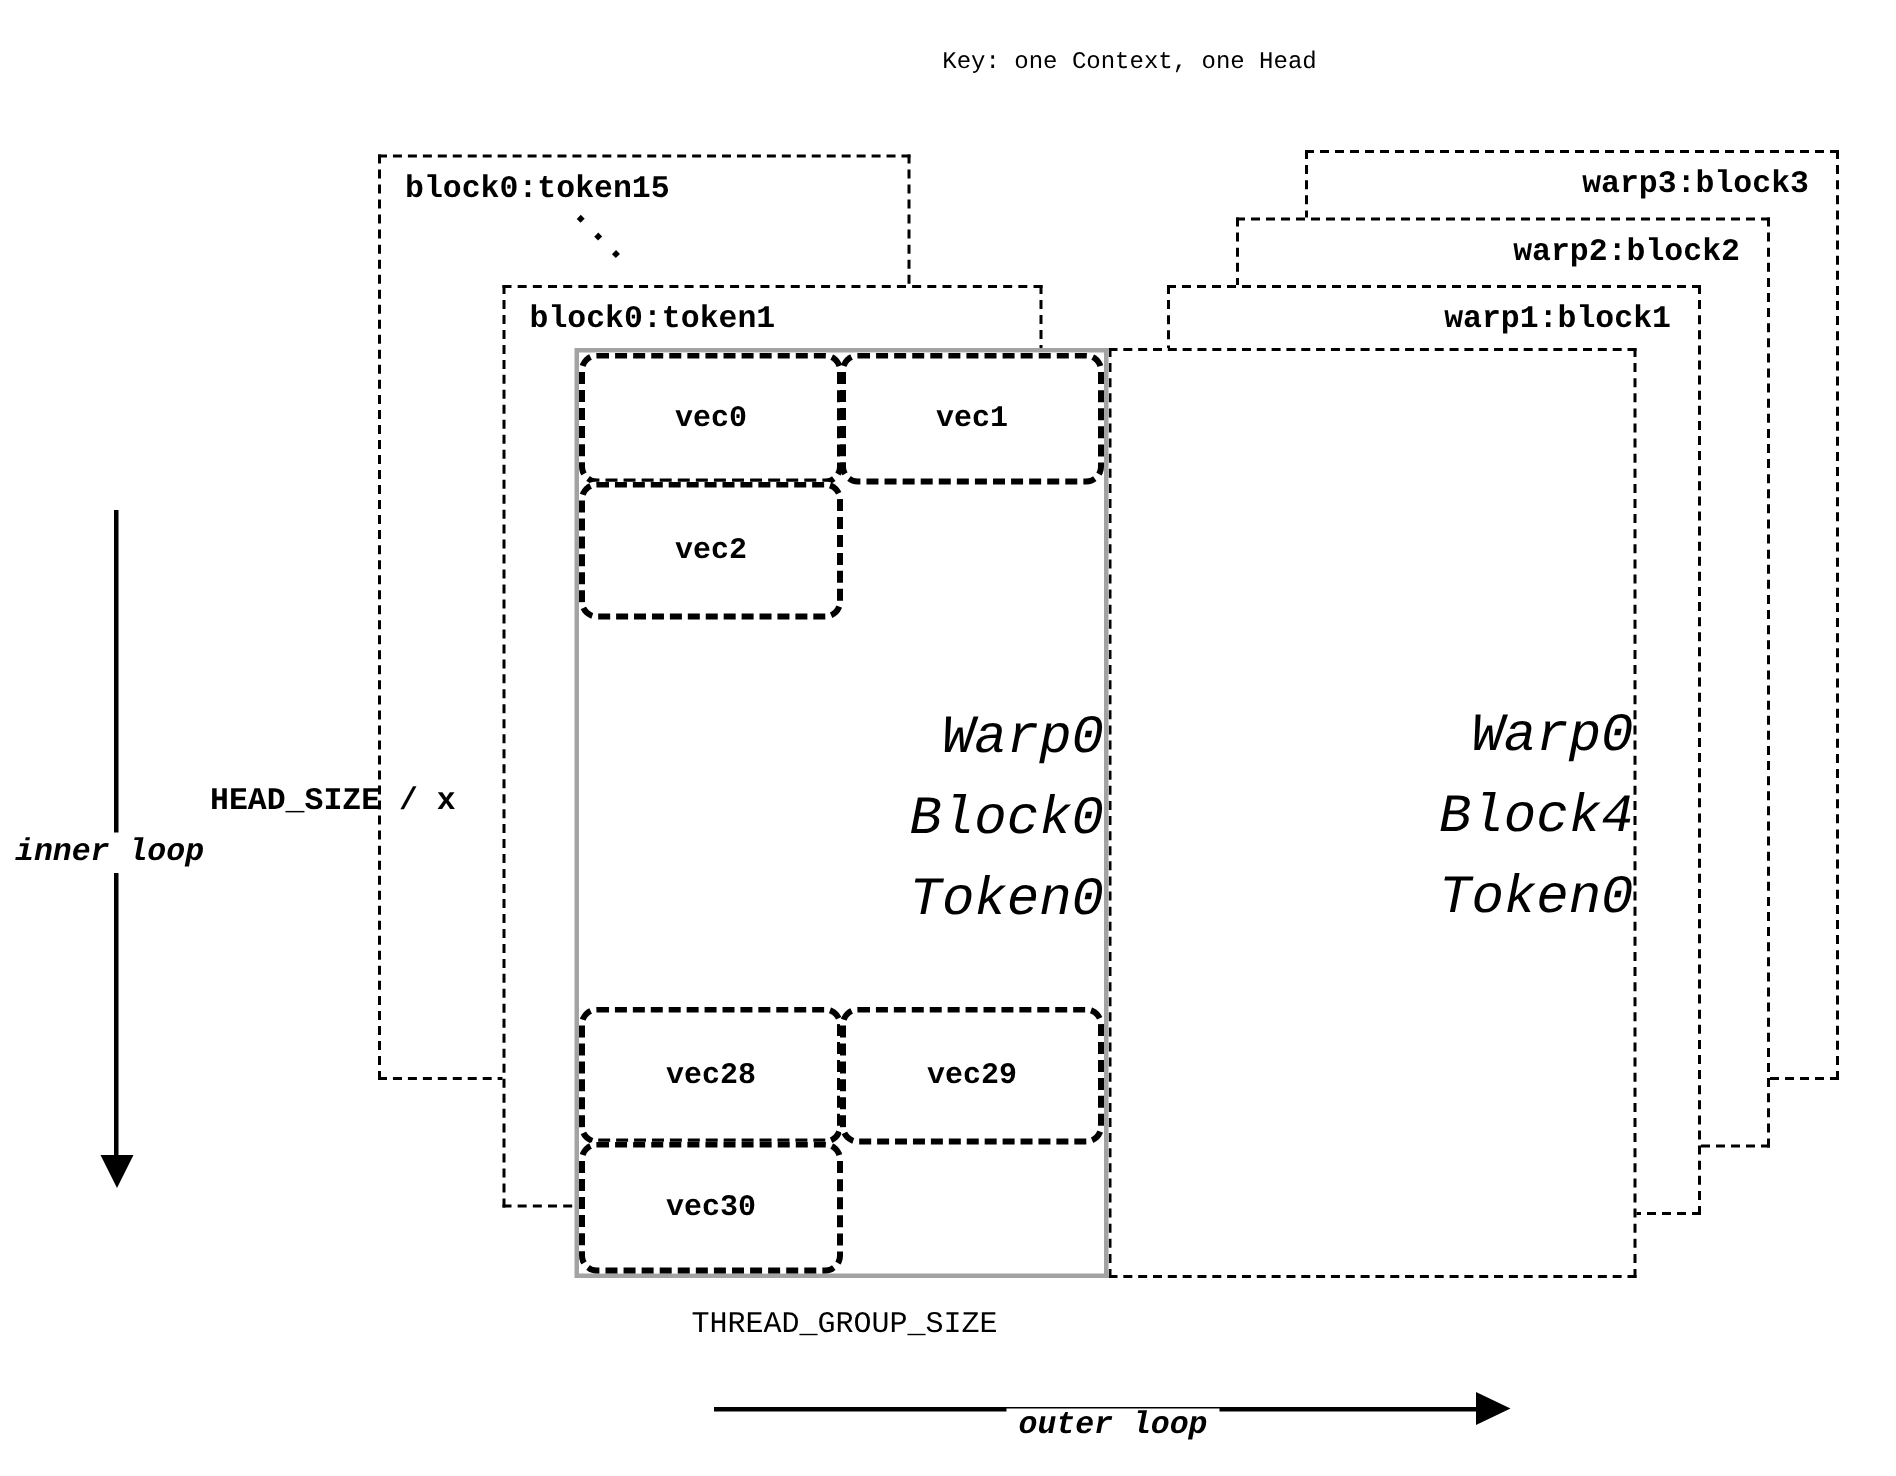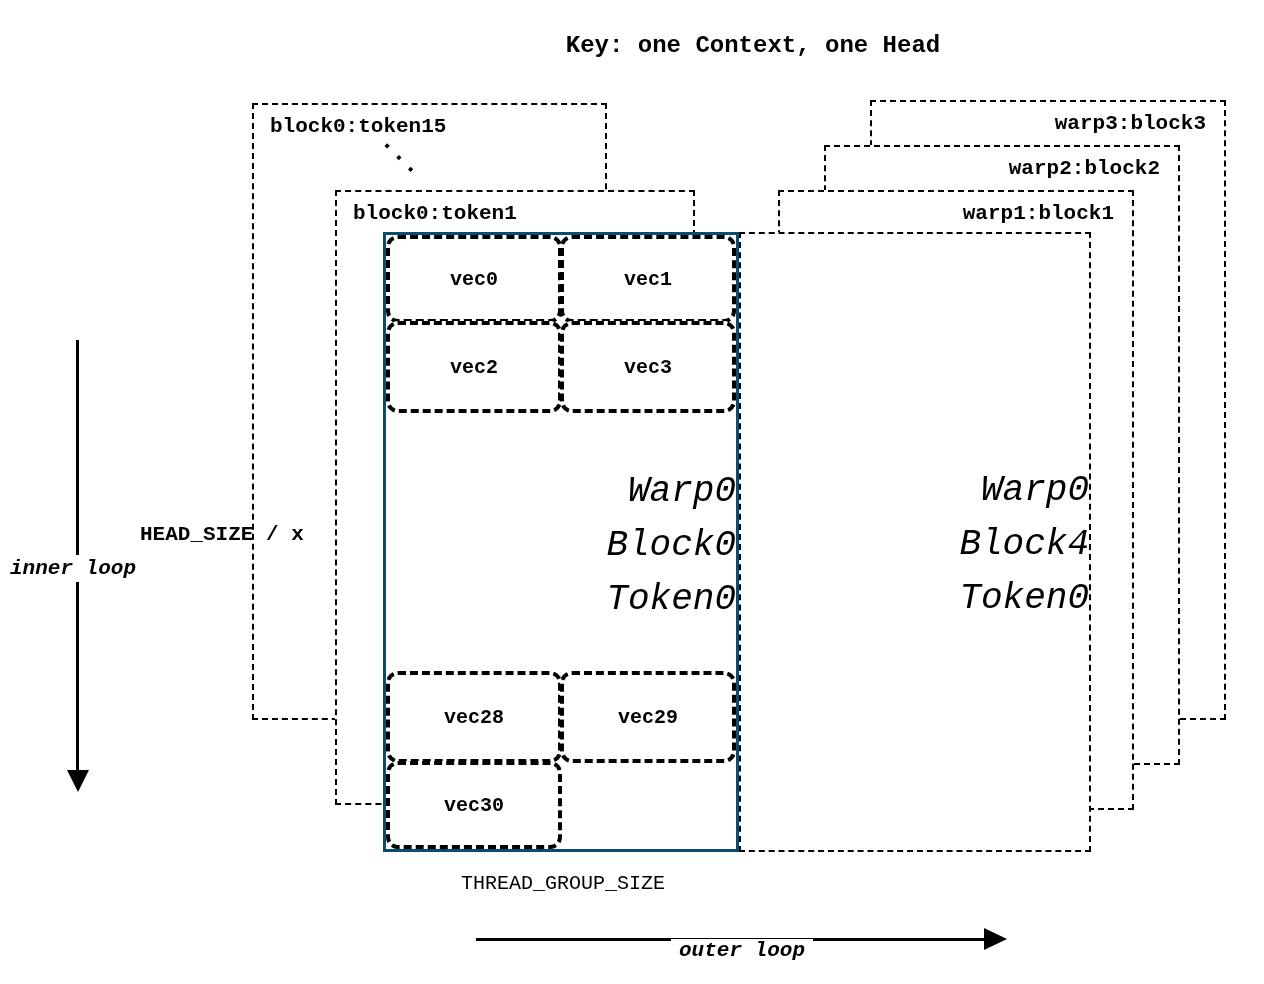--- a/index.html
+++ b/index.html
@@ -12,31 +12,31 @@
     height: 984px;
     background: #ffffff;
     overflow: hidden;
   }
 
   .title {
     position: absolute;
     left: 753px;
     top: 32px;
     transform: translateX(-50%);
-    font-size: 24px;
-    font-weight: bold;
+    font-size: 16px;
+    font-weight: normal;
     white-space: nowrap;
   }
 
   .box {
     position: absolute;
     background: #ffffff;
   }
   .box.dashed { border: 2px dashed #000; }
-  .box.solid  { border: 3px solid #0c4a6e; }
+  .box.solid  { border: 3px solid #a3a3a3; }
 
   .boxlabel {
     position: absolute;
     font-size: 21px;
     font-weight: bold;
     white-space: nowrap;
   }
   .boxlabel.tl { left: 16px; top: 10px; }
   .boxlabel.tr { right: 18px; top: 10px; }
 
@@ -205,21 +205,20 @@
       <div>Warp0</div>
       <div>Block4</div>
       <div>Token0</div>
     </div>
   </div>
 
   <div class="box solid" id="boxC">
     <div class="vec" id="vec0">vec0</div>
     <div class="vec" id="vec1">vec1</div>
     <div class="vec" id="vec2">vec2</div>
-    <div class="vec" id="vec3">vec3</div>
 
     <div class="bigtext">
       <div>Warp0</div>
       <div>Block0</div>
       <div>Token0</div>
     </div>
 
     <div class="vec" id="vec28">vec28</div>
     <div class="vec" id="vec29">vec29</div>
     <div class="vec" id="vec30">vec30</div>

